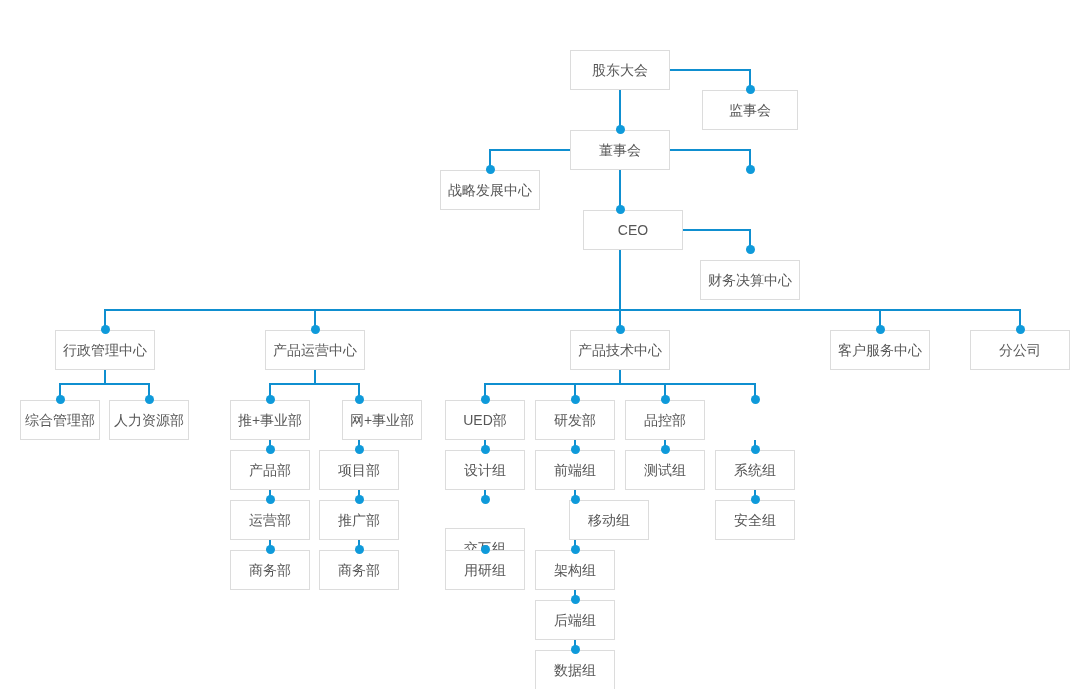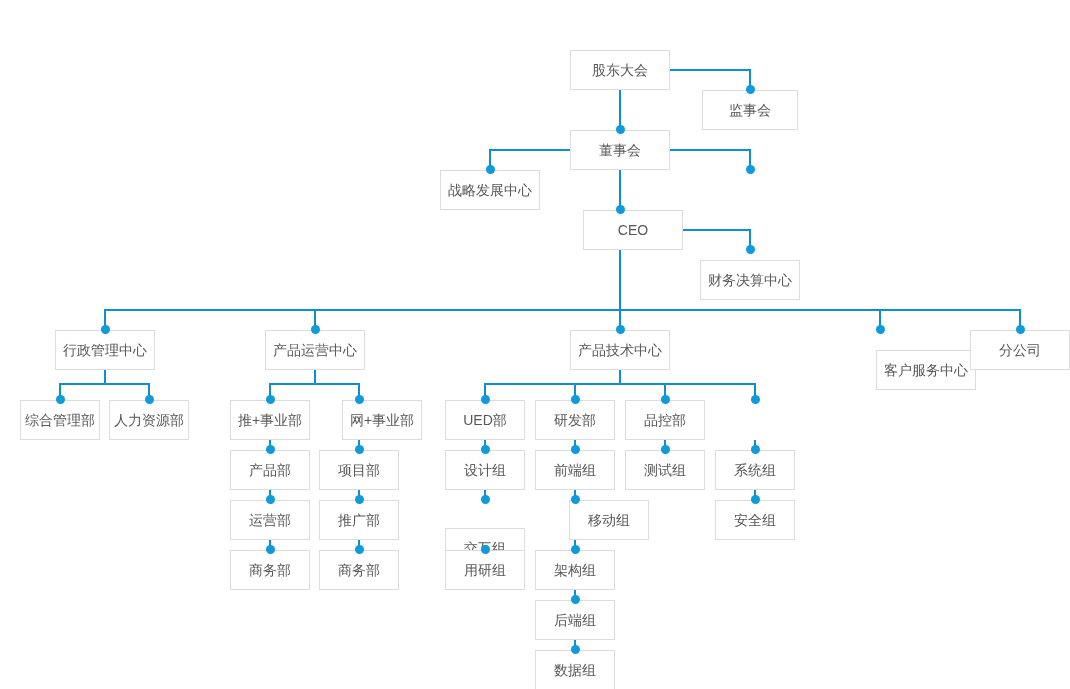--- a/index.html
+++ b/index.html
@@ -114,21 +114,21 @@
 
   <div class="vline" style="left:1019px; top:309px; height:21px;"></div>
   <div class="dot" style="left:1016px; top:325px;"></div>
 
   <div class="node wide" style="left:55px; top:330px;">行政管理中心</div>
 
   <div class="node wide" style="left:265px; top:330px;">产品运营中心</div>
 
   <div class="node wide" style="left:570px; top:330px;">产品技术中心</div>
 
-  <div class="node wide" style="left:876px; top:330px;margin-top:20px;">客户服务中心</div>
+  <div class="node wide" style="left:830px; top:330px;">客户服务中心</div>
 
   <div class="node wide" style="left:970px; top:330px;">分公司</div>
 
   <div class="vline" style="left:104px; top:370px; height:14px;"></div>
   <div class="hline" style="left:59px; top:383px; width:91px;"></div>
   <div class="vline" style="left:59px; top:383px; height:17px;"></div>
   <div class="dot" style="left:56px; top:395px;"></div>
   <div class="vline" style="left:148px; top:383px; height:17px;"></div>
   <div class="dot" style="left:145px; top:395px;"></div>
 

